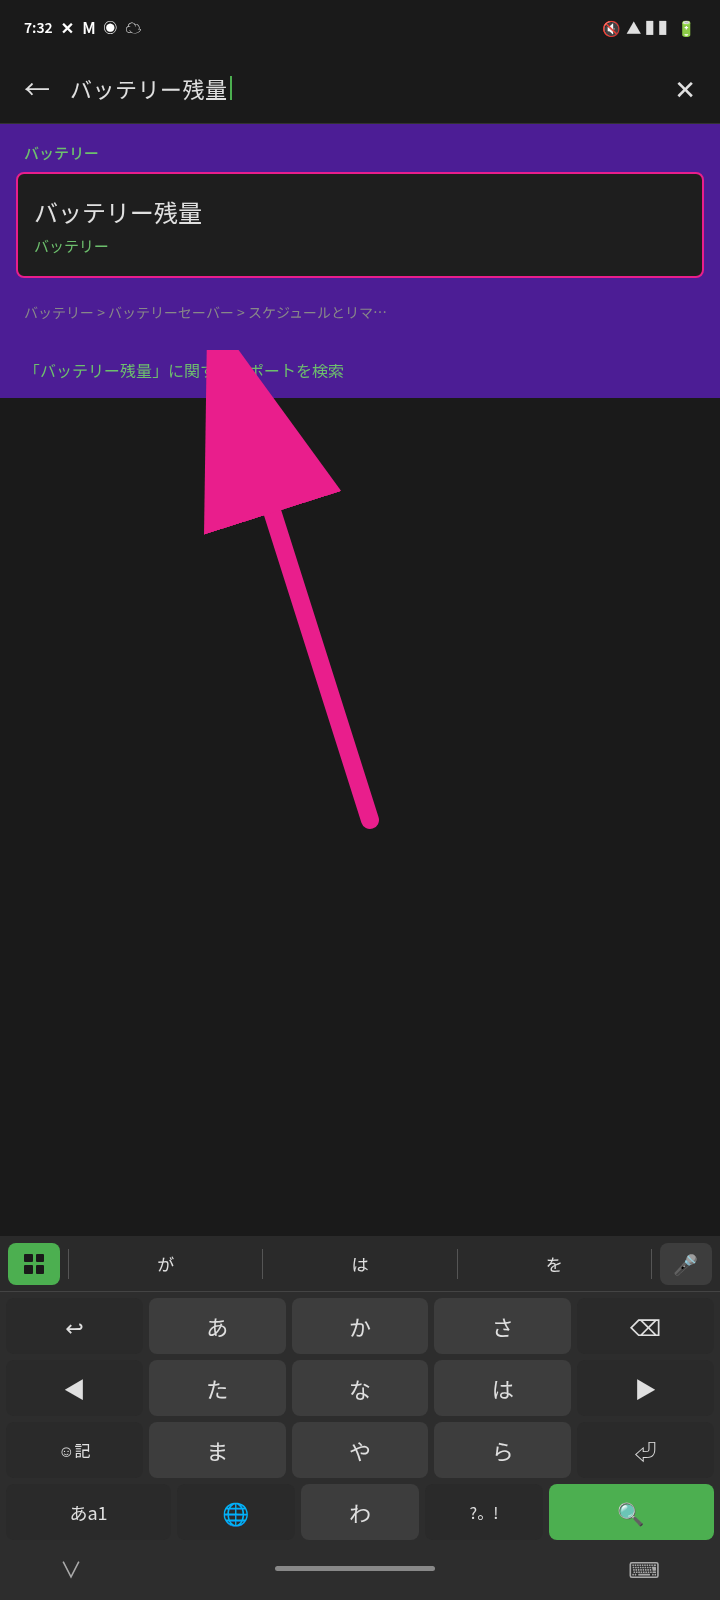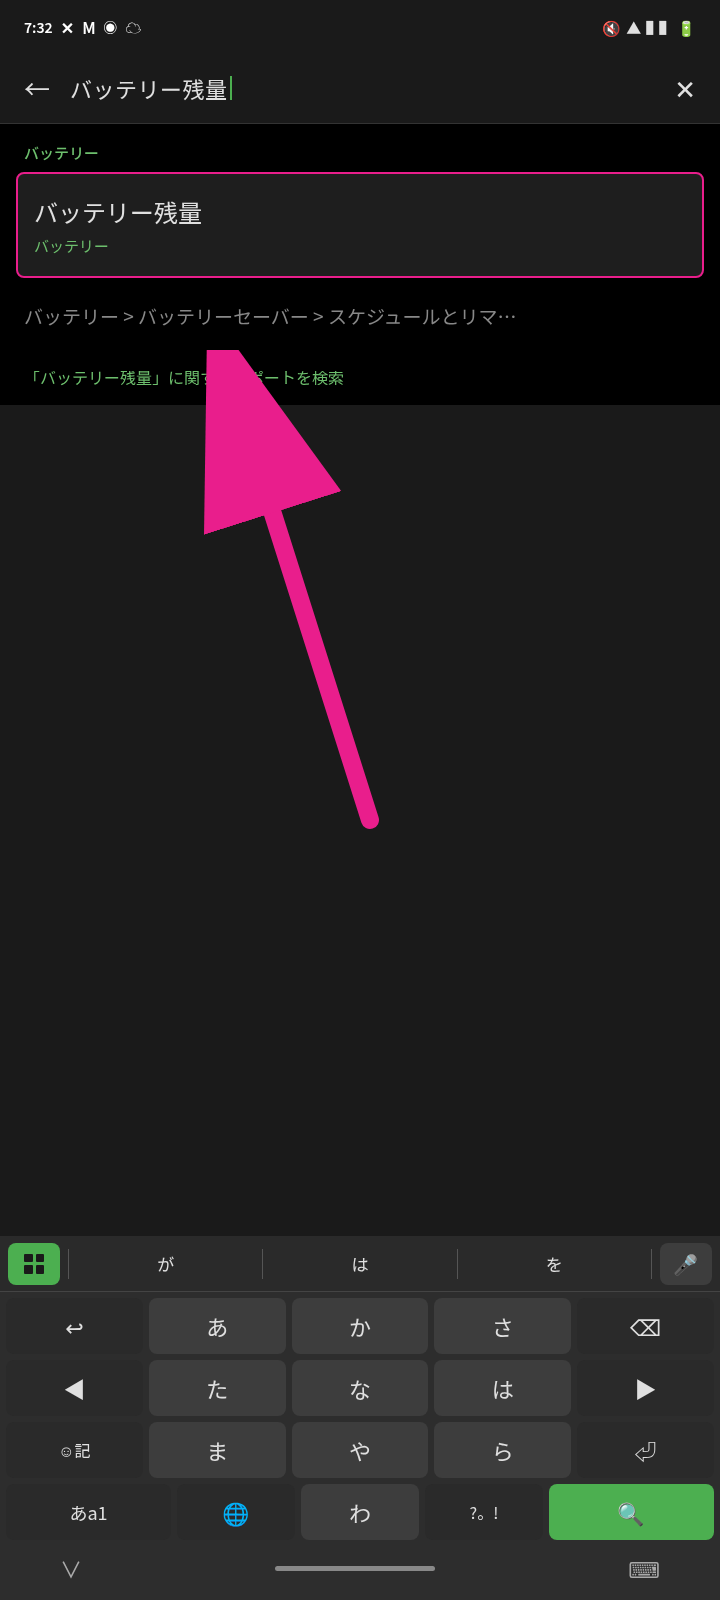--- a/index.html
+++ b/index.html
@@ -77,21 +77,21 @@
     }
     .clear-btn {
       color: #e0e0e0;
       font-size: 26px;
       cursor: pointer;
       padding: 4px;
     }
 
     
     .results-area {
-      background: #000000;
+      background: #4c1d95;
     }
 
     
     .category-header {
       padding: 16px 24px 8px;
     }
     .category-label {
       color: #6dbf6d;
       font-size: 15px;
       font-weight: 500;
@@ -122,21 +122,21 @@
       padding: 20px 24px;
       cursor: pointer;
     }
     .result-item .result-title {
       font-size: 22px;
       color: #e0e0e0;
       font-weight: 400;
       margin-bottom: 6px;
     }
     .result-item .result-sub {
-      font-size: 19px;
+      font-size: 14px;
       color: #888;
     }
 
     
     .support-link {
       padding: 16px 24px;
       cursor: pointer;
     }
     .support-link-text {
       color: #6dbf6d;

